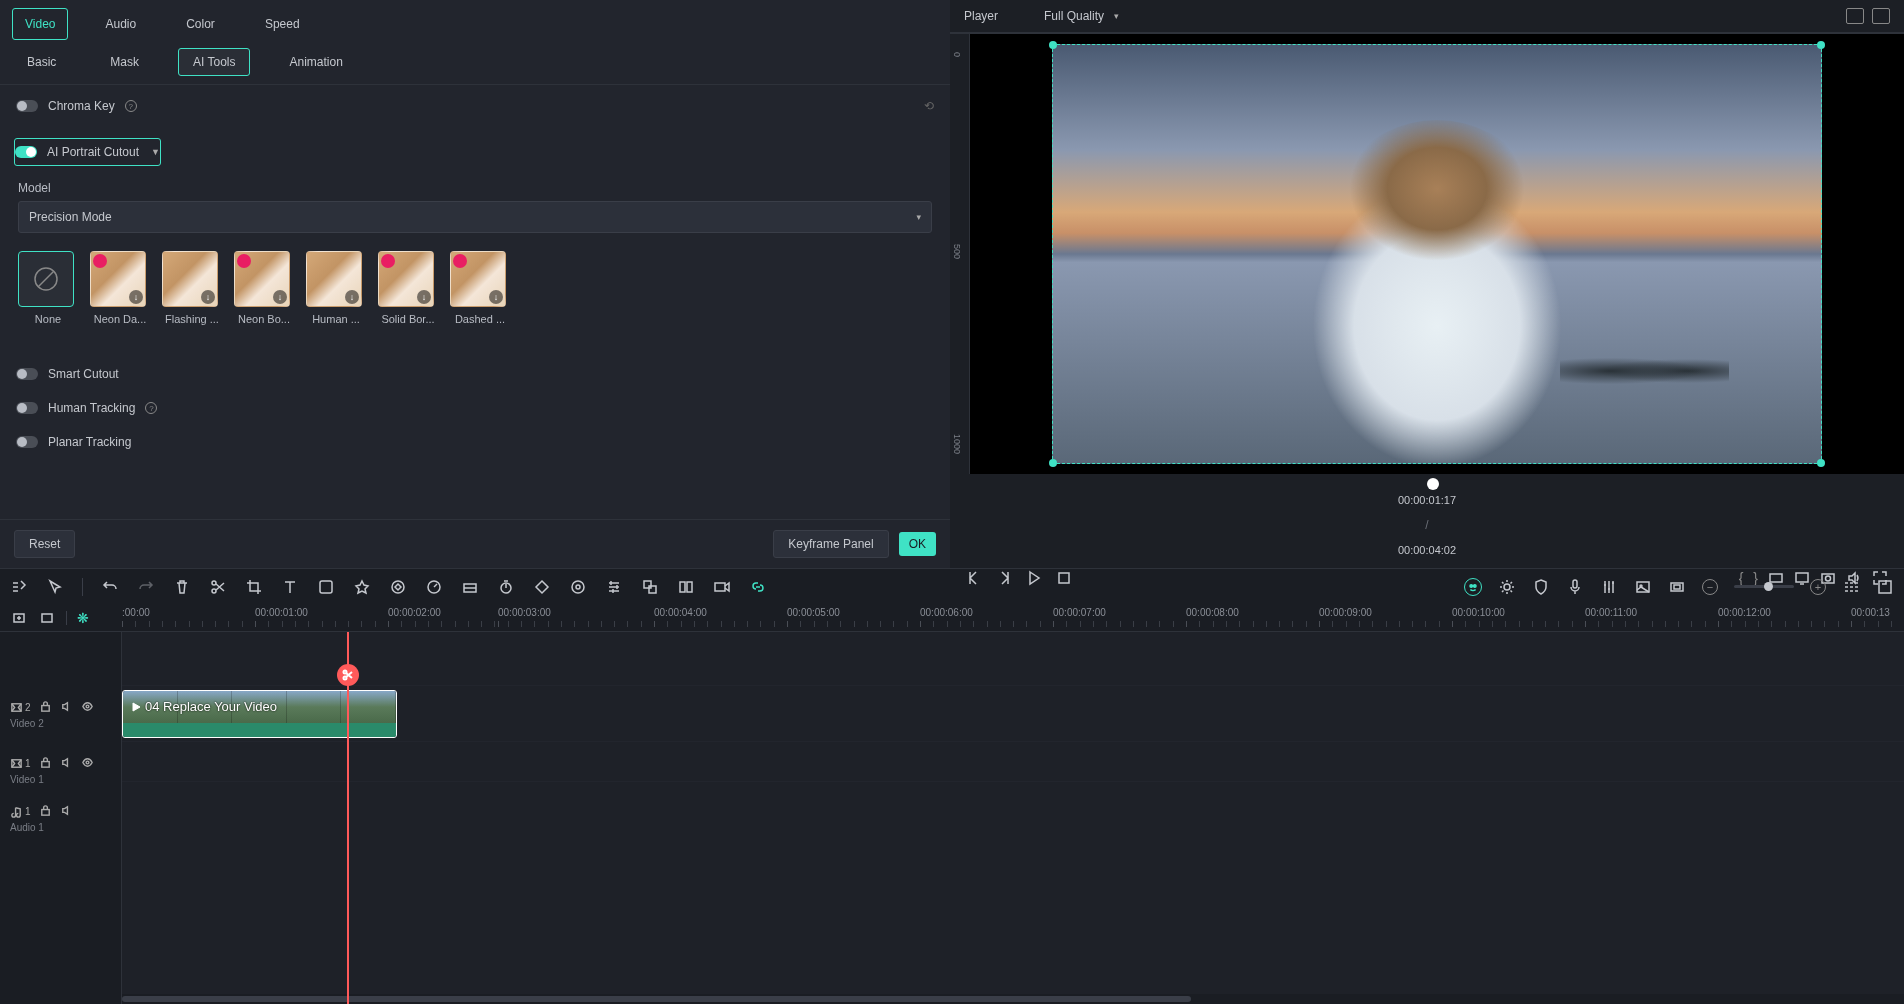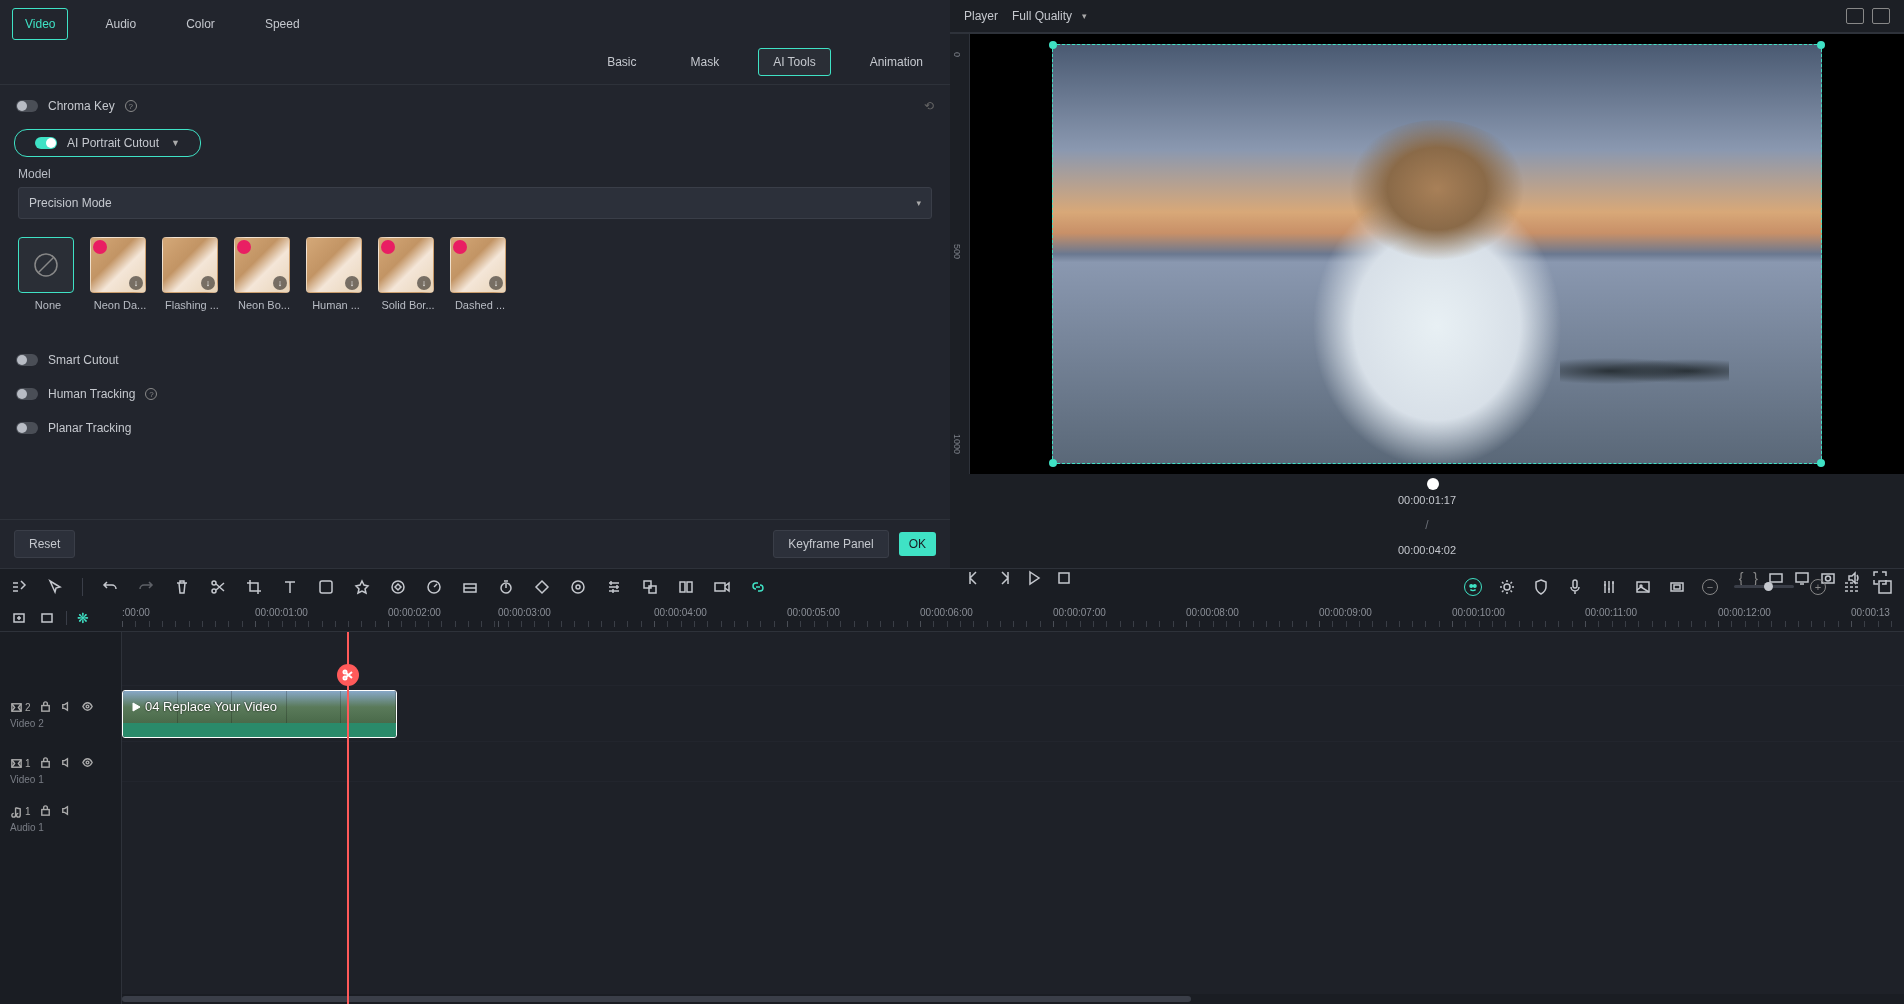--- a/index.html
+++ b/index.html
@@ -6,27 +6,27 @@
 body { background: #1a1d23; color: #c5c8ce; font-size: 12px; overflow: hidden; width: 1904px; height: 1004px; }
 
 
 .top-section { display: flex; height: 568px; }
 
 
 .left-panel { width: 950px; background: #22252d; display: flex; flex-direction: column; position: relative; }
 .main-tabs { display: flex; padding: 8px 12px 0; gap: 24px; }
 .main-tab { padding: 8px 12px; cursor: pointer; color: #c5c8ce; border: 1px solid transparent; border-radius: 3px; }
 .main-tab.active { color: #3fe2c5; border: 1px solid #3fe2c5; }
-.sub-tabs { display: flex; padding: 8px 12px; gap: 24px; border-bottom: 1px solid #2e323a; justify-content: flex-end; }
+.sub-tabs { display: flex; padding: 8px 12px; gap: 24px; border-bottom: 1px solid #2e323a; }
 .sub-tab { padding: 6px 14px; cursor: pointer; color: #c5c8ce; border-radius: 3px; border: 1px solid transparent; background: transparent; }
 .sub-tab.active { border: 1px solid #3fe2c5; background: #2a2e36; }
 
 .panel-body { flex: 1; overflow-y: auto; padding: 4px 12px; }
 .option-row { display: flex; align-items: center; padding: 10px 4px; gap: 10px; }
-.option-row.boxed { border: 1px solid #3fe2c5; border-radius: 13px; padding: 6px 20px; margin: 6px 2px; width: fit-content; }
+.option-row.boxed { border: 1px solid #3fe2c5; border-radius: 3px; padding: 6px 0; margin: 15px 2px; width: fit-content; }
 
 .toggle { width: 22px; height: 12px; border-radius: 6px; background: #4a4e56; position: relative; cursor: pointer; }
 .toggle::after { content: ''; position: absolute; width: 10px; height: 10px; border-radius: 50%; background: #b8bcc4; top: 1px; left: 1px; }
 .toggle.on { background: #3fe2c5; }
 .toggle.on::after { left: 11px; background: #fff; }
 
 .info-icon { width: 12px; height: 12px; border: 1px solid #888; border-radius: 50%; display: inline-flex; align-items: center; justify-content: center; font-size: 8px; color: #888; }
 .chevron-down { font-size: 9px; color: #aaa; margin-left: 2px; }
 
 .field-label { color: #b8bcc4; margin: 10px 6px 6px; }
@@ -43,21 +43,21 @@
 .effect-label { font-size: 11px; margin-top: 6px; color: #b8bcc4; white-space: nowrap; overflow: hidden; text-overflow: ellipsis; }
 
 .panel-footer { display: flex; padding: 10px 14px; border-top: 1px solid #2e323a; justify-content: space-between; align-items: center; }
 .btn-secondary { background: #2c303a; border: 1px solid #3a3e48; color: #c5c8ce; padding: 6px 14px; border-radius: 3px; cursor: pointer; }
 .btn-primary { background: #3fe2c5; color: #1a1d23; padding: 5px 10px; border-radius: 3px; cursor: pointer; font-weight: 500; }
 .footer-right { display: flex; gap: 10px; align-items: center; }
 
 
 .player-panel { width: 954px; background: #1c1f25; display: flex; flex-direction: column; }
 .player-header { display: flex; align-items: center; padding: 8px 14px; gap: 14px; border-bottom: 1px solid #2e323a; }
-.quality-select { background: transparent; color: #c5c8ce; display: flex; align-items: center; gap: 8px; cursor: pointer; }
+.quality-select { background: transparent; color: #c5c8ce; display: flex; align-items: center; gap: 8px; cursor: pointer; margin-left: 32px; }
 .player-header-right { margin-left: auto; display: flex; gap: 8px; }
 .header-icon { width: 18px; height: 16px; border: 1px solid #888; border-radius: 2px; cursor: pointer; }
 
 .ruler-h { height: 18px; background: #1c1f25; border-bottom: 1px solid #2e323a; position: relative; font-size: 9px; color: #7a7e86; }
 .ruler-h span { position: absolute; top: 2px; }
 .ruler-v { width: 20px; background: #1c1f25; border-right: 1px solid #2e323a; position: relative; font-size: 9px; color: #7a7e86; }
 .ruler-v span { position: absolute; left: 2px; writing-mode: vertical-lr; }
 
 .canvas-area { flex: 1; display: flex; position: relative; }
 .canvas-main { flex: 1; background: #000; display: flex; align-items: center; justify-content: center; position: relative; padding: 10px; }

